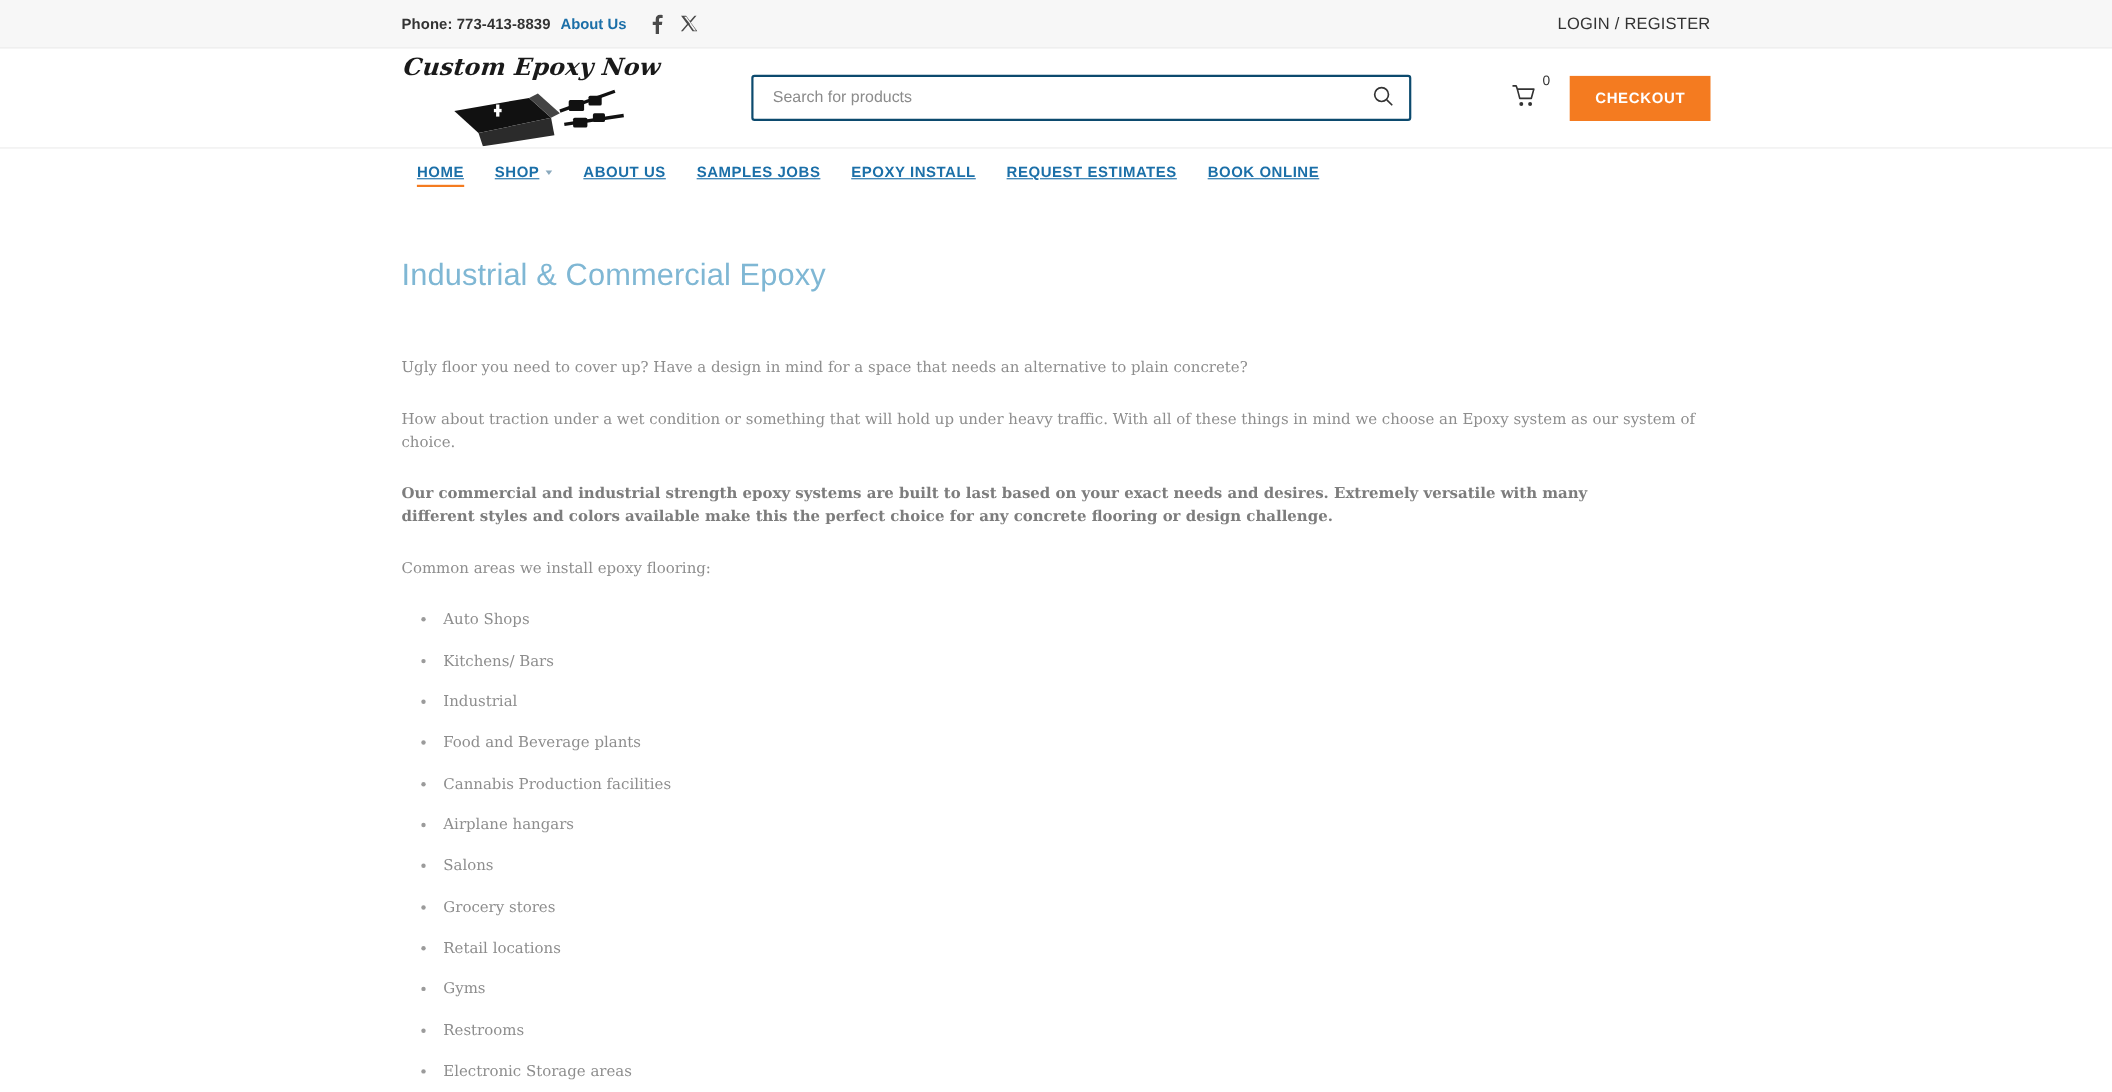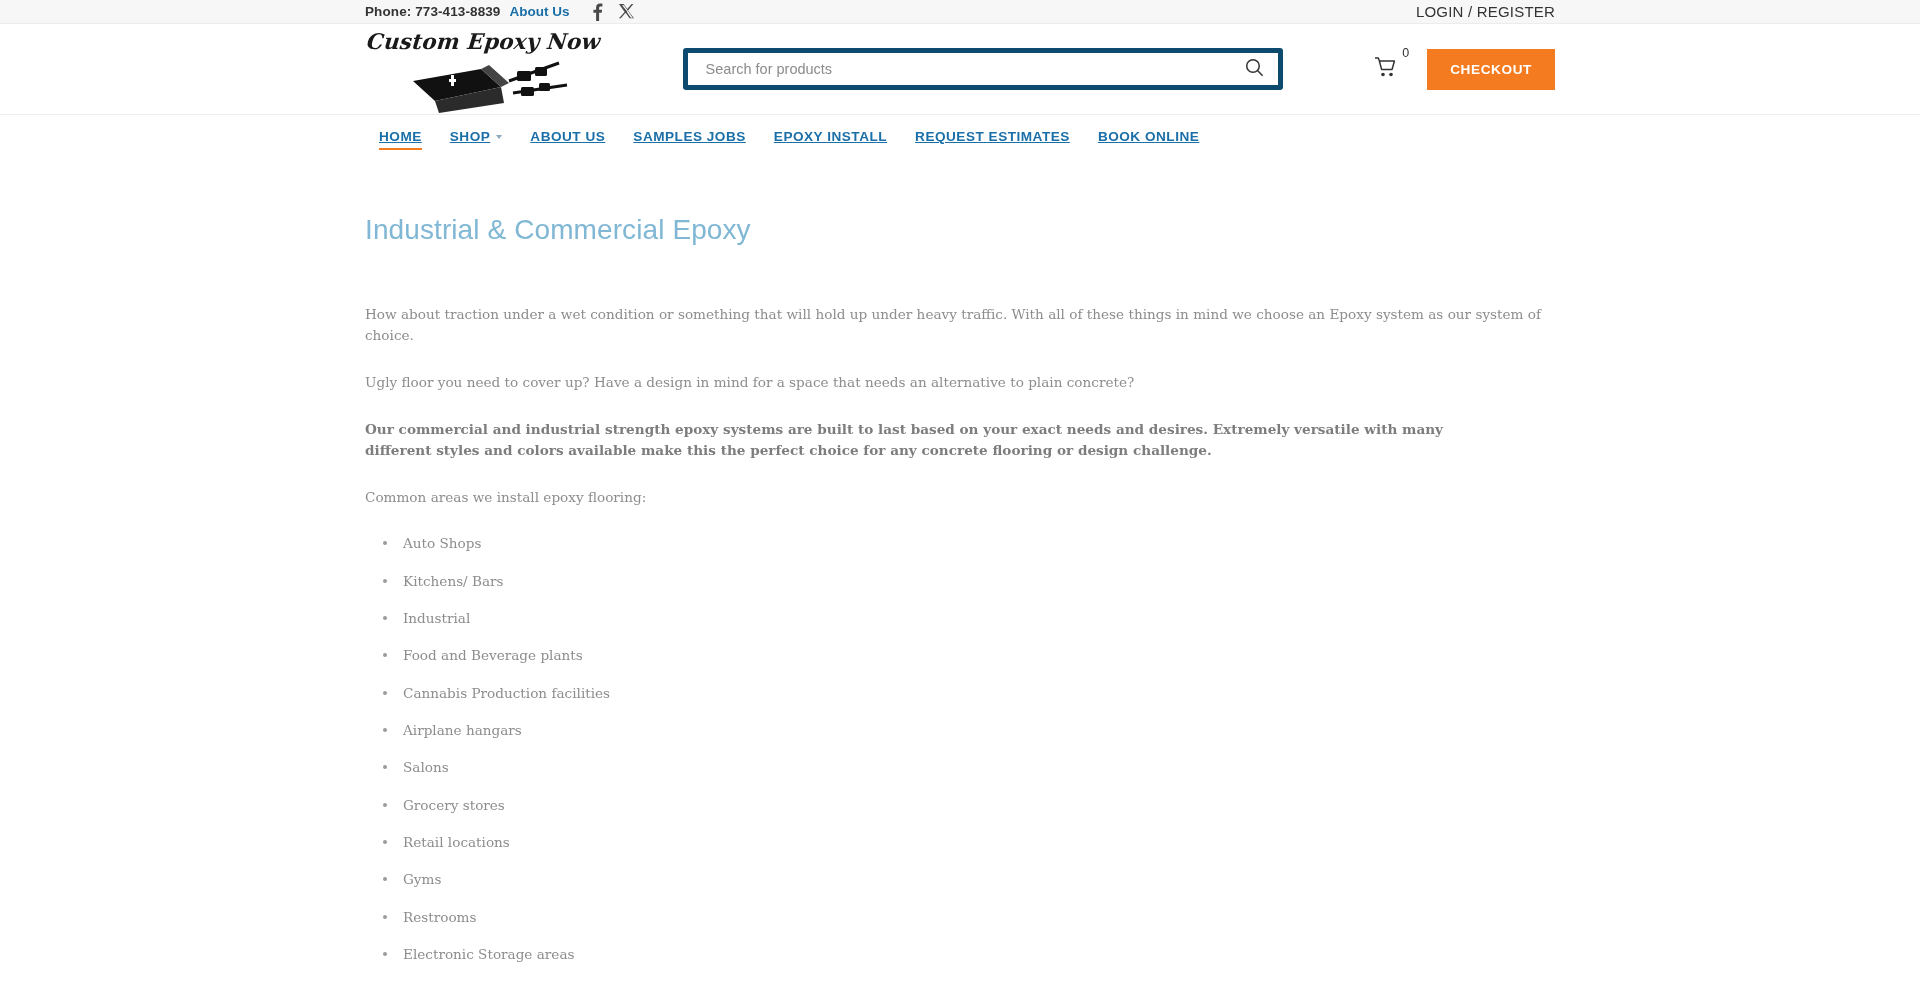--- a/index.html
+++ b/index.html
@@ -6,21 +6,21 @@
   html, body {
     margin: 0; padding: 0;
     width: 1920px; height: 993px;
     background: #ffffff;
     font-family: "Liberation Sans", sans-serif;
     overflow: hidden;
   }
 
   
   .topbar {
-    height: 24px;
+    height: 44px;
     background: #f7f7f7;
     border-bottom: 1px solid #ececec;
     display: flex;
     align-items: center;
     position: relative;
   }
   .topbar-inner {
     width: 1190px;
     margin: 0 auto;
     display: flex;
@@ -90,21 +90,21 @@
   .logo-art { position: absolute; top: 26px; left: 44px; }
 
   .searchwrap {
     flex: 1 1 auto;
     display: flex;
     justify-content: center;
   }
   .searchbox {
     width: 600px;
     height: 42px;
-    border: 5px solid #0c4a6e;
+    border: 2px solid #0c4a6e;
     border-radius: 3px;
     background: #fff;
     display: flex;
     align-items: center;
     padding: 0 12px 0 16px;
   }
   .searchbox input {
     flex: 1 1 auto;
     border: 0;
     outline: 0;
@@ -362,22 +362,22 @@
       <a href="#" class="nav-item">
         <span>BOOK ONLINE</span>
       </a>
     </nav>
 </div>
 
 <div class="content">
   <h1 class="page-title">Industrial &amp; Commercial Epoxy</h1>
 
   <div class="body-copy">
+    <p>Ugly floor you need to cover up?  Have a design in mind for a space that needs an alternative to plain concrete?</p>
     <p>How about traction under a wet condition or something that will hold up under heavy traffic.  With all of these things in mind we choose an Epoxy system as our system of choice.</p>
-    <p>Ugly floor you need to cover up?  Have a design in mind for a space that needs an alternative to plain concrete?</p>
     <p class="strong">Our commercial and industrial strength epoxy systems are built to last based on your exact needs and desires.  Extremely versatile with many different styles and colors available make this the perfect choice for any concrete flooring or design challenge.</p>
     <p>Common areas we install epoxy flooring:</p>
     <ul class="areas" id="areas-root">
         <li>Auto Shops</li>
         <li>Kitchens/ Bars</li>
         <li>Industrial</li>
         <li>Food and Beverage plants</li>
         <li>Cannabis Production facilities</li>
         <li>Airplane hangars</li>
         <li>Salons</li>

